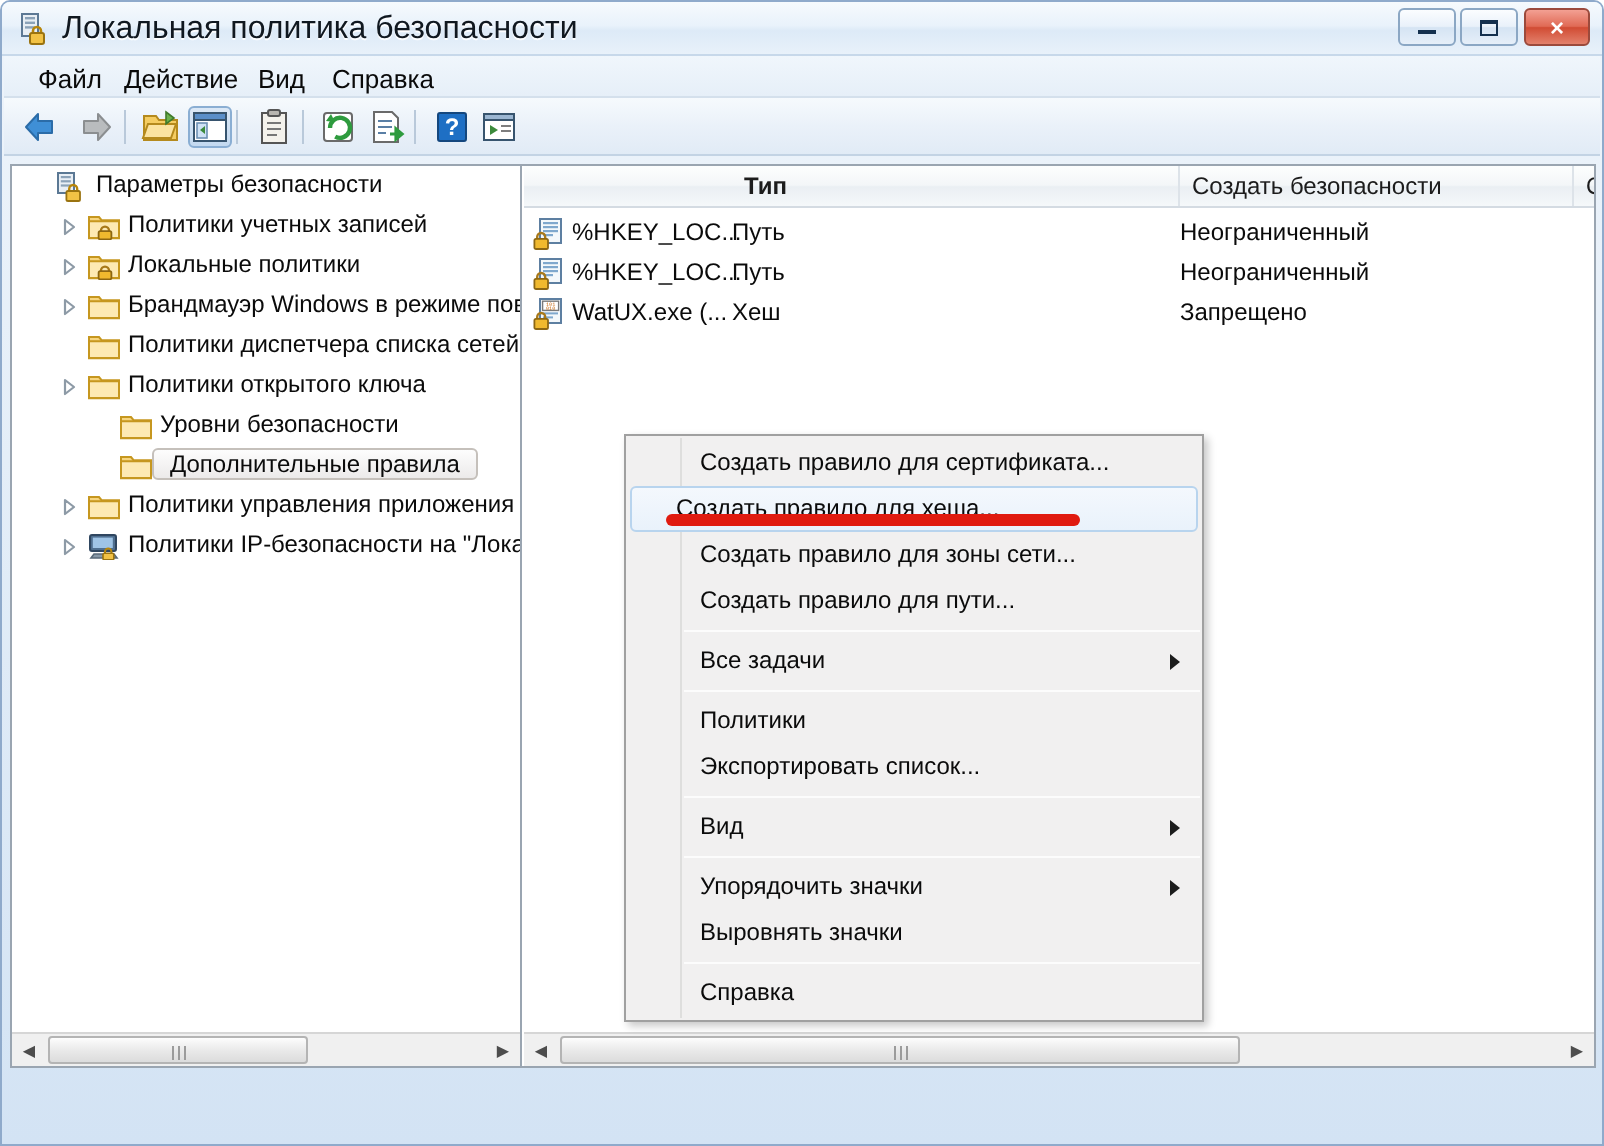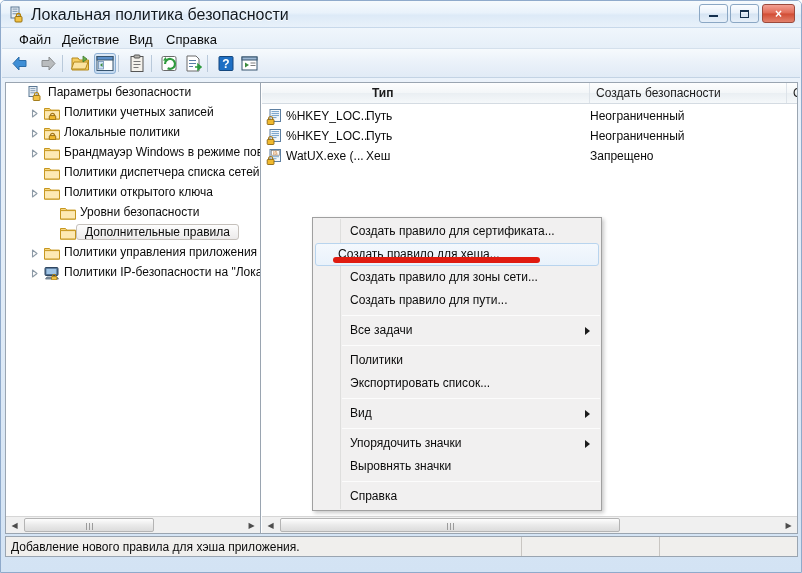--- a/index.html
+++ b/index.html
@@ -604,19 +604,14 @@
       <div class="ctx-sep"></div>
       <div class="ctx-item"><span>Вид</span><span class="ctx-sub"></span></div>
       <div class="ctx-sep"></div>
       <div class="ctx-item"><span>Упорядочить значки</span><span class="ctx-sub"></span></div>
       <div class="ctx-item"><span>Выровнять значки</span></div>
       <div class="ctx-sep"></div>
       <div class="ctx-item"><span>Справка</span></div>
     </div>
   <div id="red-line"></div>
 
-  <div id="statusbar">
-    <div id="status-text">Добавление нового правила для хэша приложения.</div>
-    <div class="status-seg"></div>
-    <div class="status-seg"></div>
-  </div>
 
 </div>
 
 </body></html>

